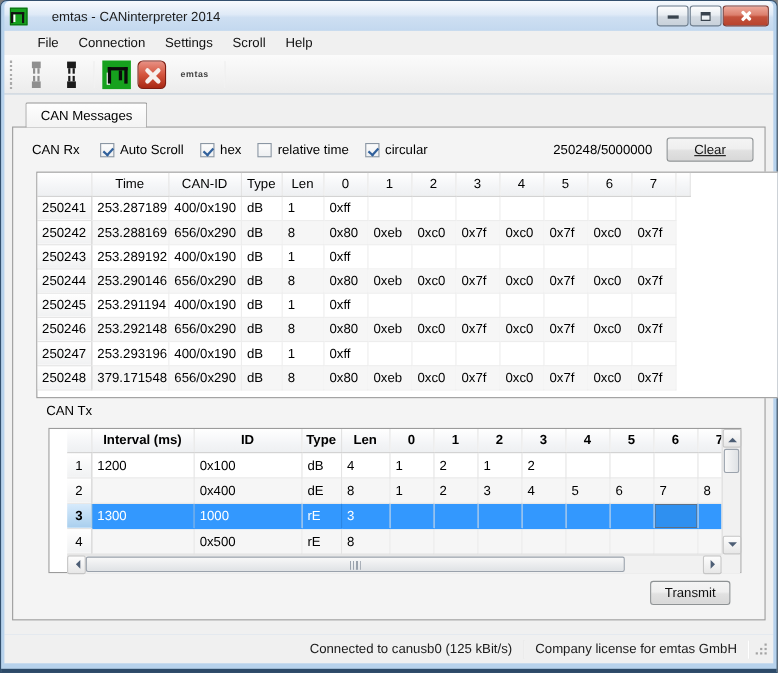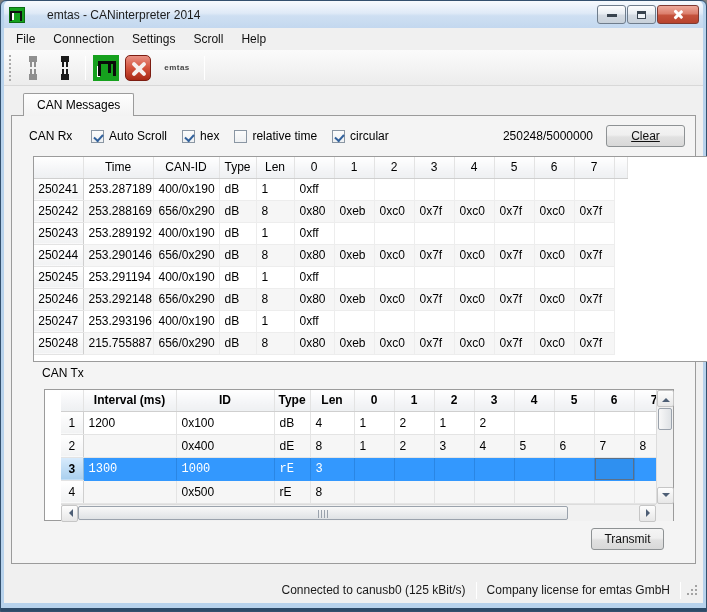--- a/index.html
+++ b/index.html
@@ -28,21 +28,21 @@
     background:linear-gradient(#fdfdfd,#e8edf2 45%,#d3dae2 55%,#c8d1da);}
   .wbtn.close{width:42px;border-color:#7e3a32;
     background:linear-gradient(#eda99b,#dc7f6d 45%,#c4523c 55%,#b8432e);}
   .wbtn .min-glyph{position:absolute;left:50%;top:50%;width:10px;height:3px;margin:-1px 0 0 -5px;background:#38434e;}
   .wbtn .max-glyph{position:absolute;left:50%;top:50%;width:9px;height:8px;margin:-4px 0 0 -5px;
     border:1px solid #38434e;border-top:3px solid #38434e;background:#eef2f6;}
   .wbtn .close-glyph{position:absolute;left:50%;top:50%;width:11px;height:11px;margin:-6px 0 0 -6px;}
   .wbtn .close-glyph::before,.wbtn .close-glyph::after{content:"";position:absolute;left:5px;top:0;width:2.5px;height:11px;background:#fff;border-radius:1px;}
   .wbtn .close-glyph::before{transform:rotate(45deg);} .wbtn .close-glyph::after{transform:rotate(-45deg);}
   
-  .menubar{height:22px;background:#f0f0f0;display:flex;align-items:center;padding-left:3px;font-size:12px;}
+  .menubar{height:22px;background:#f0f0f0;display:flex;align-items:center;padding-left:21px;font-size:12px;}
   .menu-item{padding:3px 9px;color:#111;cursor:default;}
   .toolbar{height:36px;background:linear-gradient(#fbfbfb,#ececec);border-bottom:1px solid #d8d8d8;
     display:flex;align-items:center;padding-left:4px;gap:2px;}
   .tb-handle{width:5px;height:26px;margin-right:3px;
     background-image:repeating-linear-gradient(#aaa 0 2px,transparent 2px 4px);background-size:2px 100%;background-repeat:no-repeat;background-position:1px 0;}
   .tb-btn{width:30px;height:28px;display:flex;align-items:center;justify-content:center;background:transparent;border:none;}
   .tb-sep{width:1px;height:24px;background:#cfcfcf;border-right:1px solid #fff;margin:0 3px;}
   .plug{position:relative;width:12px;height:24px;}
   .plug .p-top{position:absolute;top:0;left:2px;width:8px;height:6px;}
   .plug .p-pin1{position:absolute;top:6px;left:3px;width:2px;height:5px;}
@@ -84,21 +84,21 @@
   table{border-collapse:collapse;table-layout:fixed;font-size:12px;}
   th,td{font-weight:normal;text-align:left;white-space:nowrap;overflow:hidden;height:22px;padding:0 0 0 5px;}
   thead th{height:21px;background:linear-gradient(#ffffff,#f4f5f7 60%,#eef0f2);
     border-right:1px solid #e3e3e3;border-bottom:1px solid #cfcfcf;text-align:center;padding:0 2px;}
   tbody th{background:linear-gradient(#ffffff,#f1f2f3);border-right:1px solid #cfcfcf;border-bottom:1px solid #e3e3e3;text-align:center;padding:0 2px;}
   td{border-right:1px solid #ededed;border-bottom:1px solid #ededed;}
   td.filler{border:none;background:#fff;}
   tr.alt td:not(.filler){background:#f6f6f6;}
   .tx-table thead th{font-weight:bold;}
   .tx-table td{border-right:1px solid #e4e4e4;border-bottom:1px solid #e4e4e4;height:23px;}
-  tr.sel td{background:var(--sel);color:#fff;border-right:1px solid #2a86e4;border-bottom-color:var(--sel);font-family:Liberation Mono, monospace;}
+  tr.sel td{background:var(--sel);color:#fff;border-right:1px solid #2a86e4;border-bottom-color:var(--sel);}
   tr.sel th{background:linear-gradient(#d8ebfc,#a9cfee);font-weight:bold;border-right:1px solid #8fb9da;}
   tr.sel td.focus-cell{box-shadow:inset 0 0 0 1px #5a7089;background:#2f90f0;}
   
   .vscroll{width:17px;background:#f1f1f1;border-left:1px solid #dcdcdc;position:relative;flex:0 0 auto;}
   .hscroll{height:17px;background:#f1f1f1;border-top:1px solid #dcdcdc;position:relative;}
   .sbtn{position:absolute;width:17px;height:17px;background:linear-gradient(#fdfdfd,#e7e7e7);border:1px solid #c6c6c6;border-radius:2px;}
   .sbtn.up{top:0;left:0;} .sbtn.down{bottom:0;left:0;}
   .sbtn.left{left:0;top:0;} .sbtn.right{right:0;top:0;}
   .arrow{position:absolute;left:50%;top:50%;width:0;height:0;border:4px solid transparent;}
   .arrow.a-up{margin:-5px 0 0 -4px;border-bottom-color:#4d5e75;}
@@ -366,21 +366,21 @@
                     <td></td>
                     <td></td>
                     <td></td>
                     <td></td>
                     <td></td>
                     <td></td>
                     <td class="filler"></td>
                   </tr>
                   <tr class="alt">
                     <th>250248</th>
-                    <td>215.755887</td>
+                    <td>379.171548</td>
                     <td>656/0x290</td>
                     <td>dB</td>
                     <td>8</td>
                     <td>0x80</td>
                     <td>0xeb</td>
                     <td>0xc0</td>
                     <td>0x7f</td>
                     <td>0xc0</td>
                     <td>0x7f</td>
                     <td>0xc0</td>

